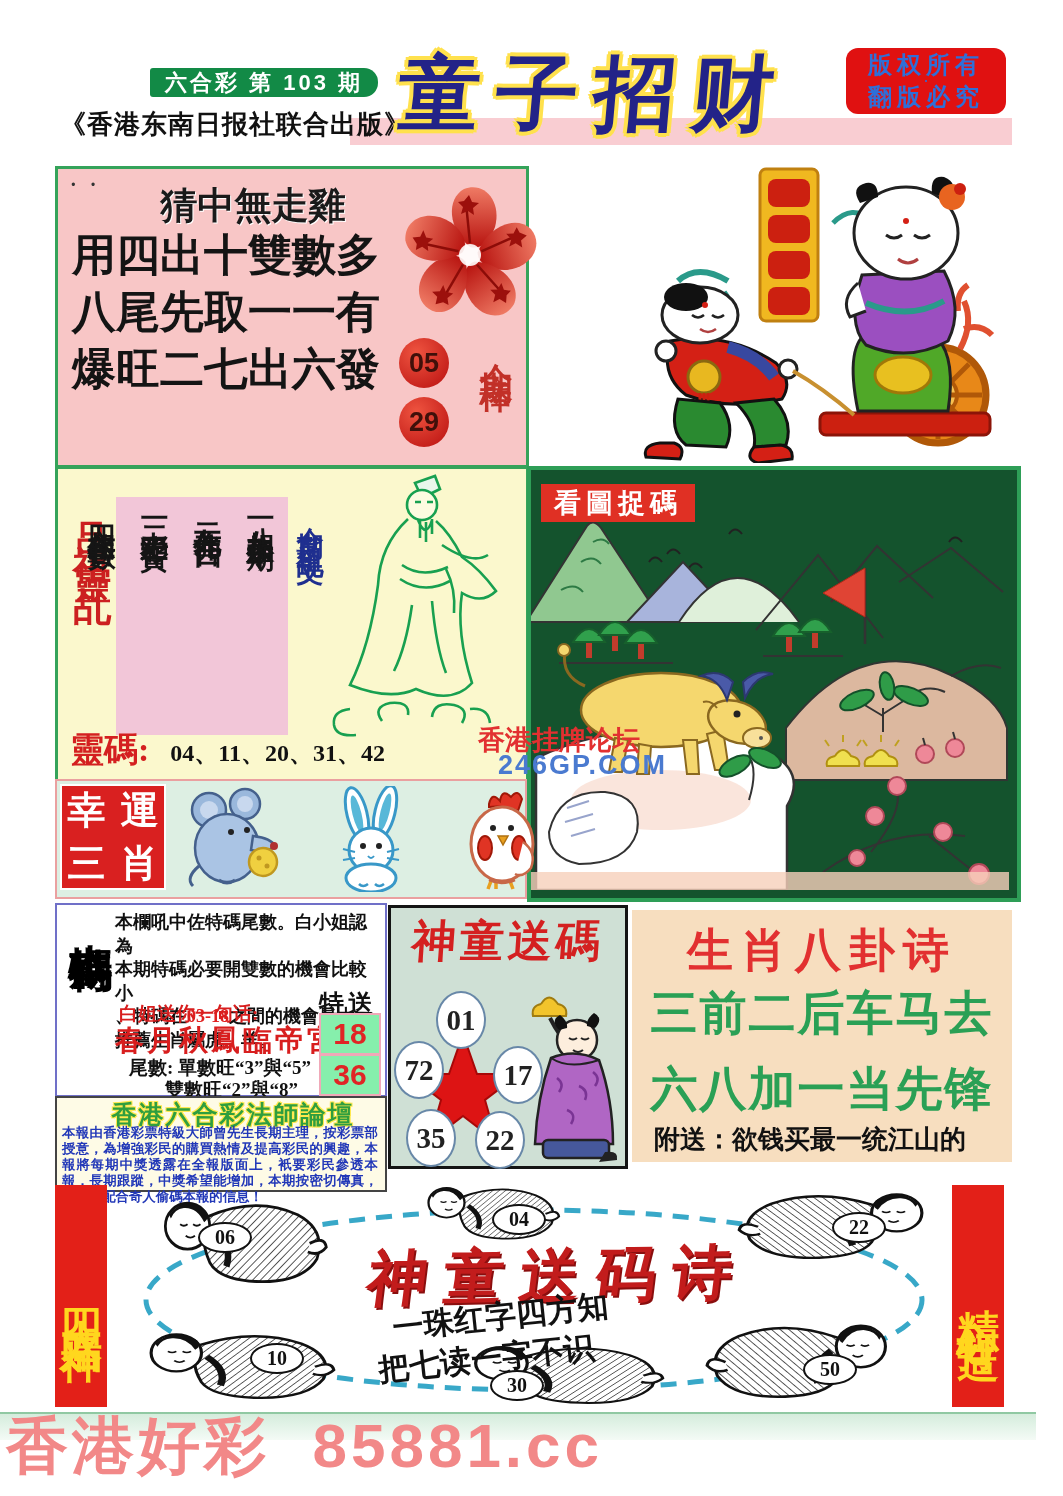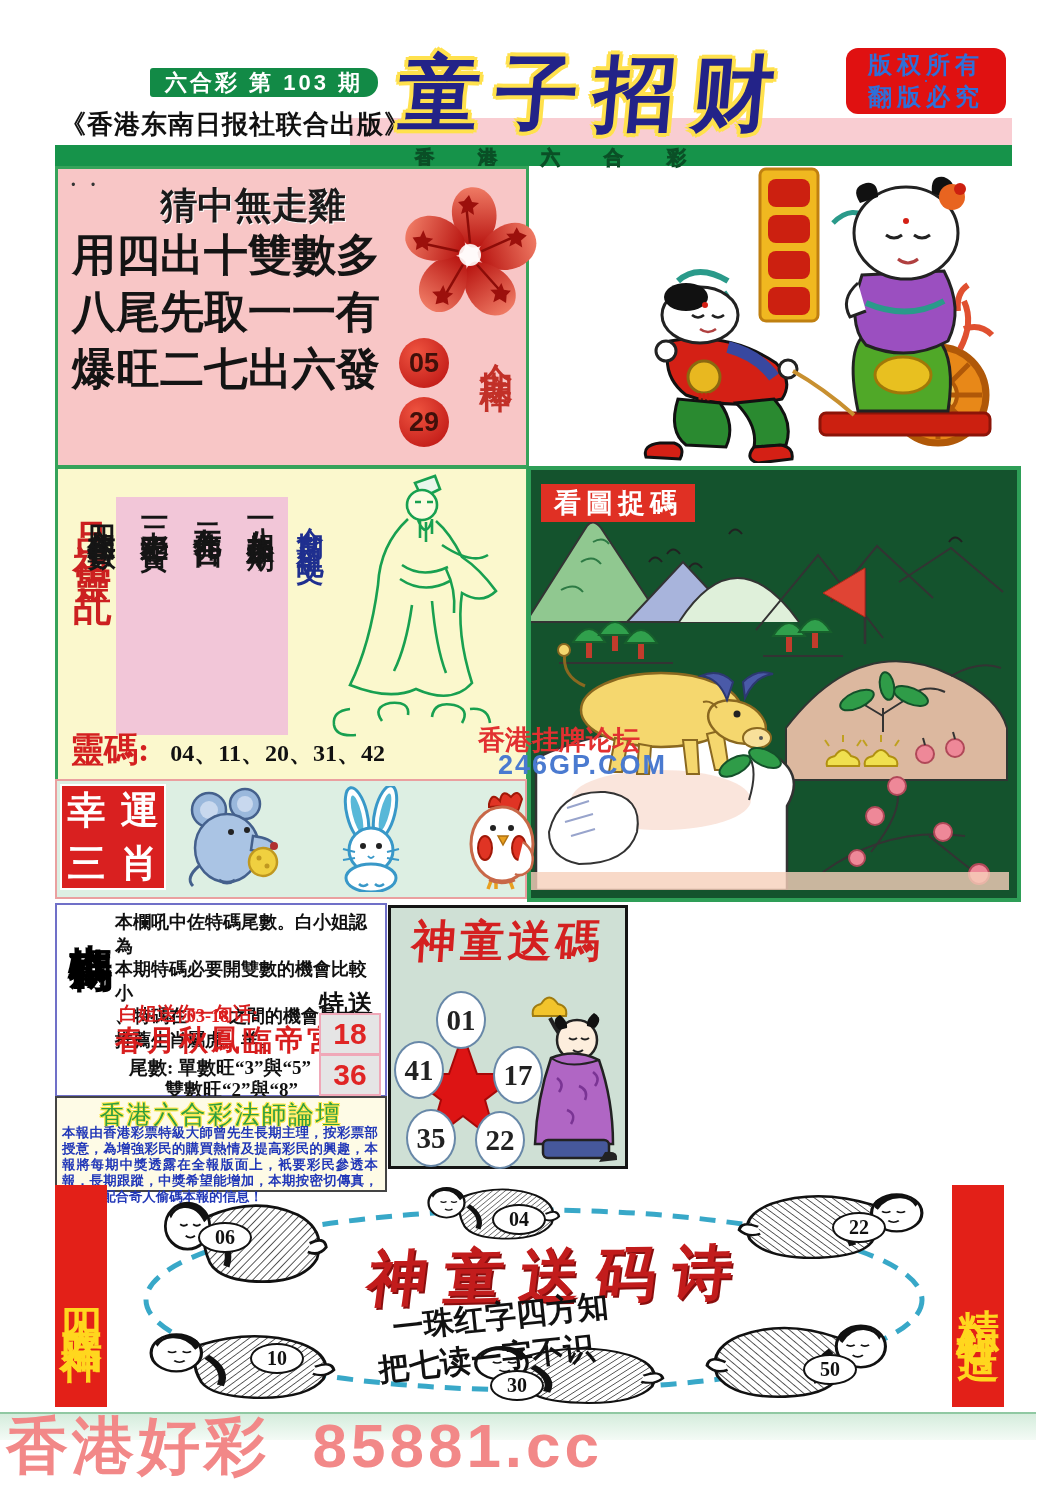--- a/index.html
+++ b/index.html
@@ -76,31 +76,31 @@
   .animal{position:absolute;top:5px;width:115px;height:106px;}
 
   
   #special-box{left:55px;top:903px;width:328px;height:190px;background:#fff;border:2px solid #7070c8;}
   #special-side{left:4px;top:4px;height:184px;font-size:44px;font-weight:900;color:#000;letter-spacing:2px;}
   #special-para{left:58px;top:6px;width:266px;font-size:18px;font-weight:900;color:#101010;line-height:23.5px;}
   .red-inline{color:#e02020;}
   #special-redlbl{left:62px;top:96px;font-size:19px;font-weight:900;color:#d81e1e;}
   #special-phrase{left:58px;top:116px;font-size:29px;font-weight:900;color:#d81e1e;letter-spacing:3px;}
   #special-send{left:262px;top:82px;font-size:25px;font-weight:900;color:#111;letter-spacing:4px;}
-  .numbox{width:58px;height:38px;background:#e5e5e5;border:2px solid #f0a8b8;color:#e02525;
+  .numbox{width:58px;height:38px;background:#86efac;border:2px solid #f0a8b8;color:#e02525;
           font-size:30px;font-weight:900;display:flex;align-items:center;justify-content:center;
           font-family:"Liberation Sans",sans-serif;}
   #numbox-1{left:262px;top:108px;}
   #numbox-2{left:262px;top:149px;}
   #special-tail1{left:72px;top:150px;font-size:19px;font-weight:900;color:#111;}
   #special-tail2{left:108px;top:172px;font-size:19px;font-weight:900;color:#111;}
 
   
   #forum-box{left:55px;top:1096px;width:328px;height:92px;background:#fefbe6;border:2px solid #444;}
-  #forum-title{left:0;top:0;width:100%;text-align:center;font-size:25px;font-weight:400;color:#2f9e3f;
+  #forum-title{left:12px;top:0;width:100%;text-align:center;font-size:25px;font-weight:700;color:#2f9e3f;
                letter-spacing:2px;text-shadow:1px 1px 0 #ffe84d,-1px -1px 0 #ffe84d,1px -1px 0 #ffe84d,-1px 1px 0 #ffe84d;}
   #forum-body{left:5px;top:27px;width:316px;font-size:13.4px;line-height:16px;font-weight:bold;
               color:#2238b8;text-align:justify;}
 
   
   #shentong-box{left:388px;top:905px;width:234px;height:258px;background:#cfe0d5;border:3px solid #141414;}
   #shentong-title{left:0;top:4px;width:100%;text-align:center;font-size:44px;font-weight:900;color:#d42020;
                   letter-spacing:4px;transform:skewX(-4deg);}
   #shentong-star{left:14px;top:124px;width:116px;height:116px;}
   .oval{width:46px;height:54px;border-radius:50%;background:#fff;border:2px solid #6888a8;
@@ -175,23 +175,20 @@
 <div id="page">
 
   <div class="abs" id="pink-band"></div>
   <div class="abs" id="issue-box">六合彩 第 103 期</div>
   <div class="abs" id="publisher">《香港东南日报社联合出版》</div>
   <div class="abs" id="main-title">童子招财</div>
   <div class="abs" id="copyright-box">
     <div class="cline">版权所有</div>
     <div class="cdot">·</div>
     <div class="cline">翻版必究</div>
-  </div>
-  <div class="abs" id="green-bar">
-    <span>香港六合彩</span>
   </div>
 
   <div class="abs" id="poem-box">
     <div class="abs" id="poem-dots">· ·</div>
     <div class="abs" id="poem-title">猜中無走雞</div>
     <div class="abs" id="poem-lines">
       <div>用四出十雙數多</div>
       <div>八尾先取一一有</div>
       <div>爆旺二七出六發</div>
     </div>
@@ -485,38 +482,44 @@
     <div class="abs" id="forum-title">香港六合彩法師論壇</div>
     <div class="abs" id="forum-body">本報由香港彩票特級大師曾先生長期主理，按彩票部授意，為增強彩民的購買熱情及提高彩民的興趣，本報將每期中獎透露在全報版面上，衹要彩民參透本報，長期跟蹤，中獎希望能增加，本期按密切傳真，請彩民配合奇人偷碼本報的信息！</div>
   </div>
 
   <div class="abs" id="shentong-box">
     <div class="abs" id="shentong-title">神童送碼</div>
     <svg class="abs" id="shentong-star" viewBox="0 0 116 116">
       <polygon points="58,2 72,42 114,42 80,68 92,110 58,84 24,110 36,68 2,42 44,42" fill="#dd1414" stroke="#a80808" stroke-width="2"></polygon>
     </svg>
     <div class="abs oval" id="oval-01">01</div>
-    <div class="abs oval" id="oval-41">41</div>
+    <div class="abs oval" id="oval-41">72</div>
     <div class="abs oval" id="oval-17">17</div>
     <div class="abs oval" id="oval-35">35</div>
     <div class="abs oval" id="oval-22">22</div>
     <svg class="abs" id="shentong-kid" viewBox="0 0 104 170">
       <path d="M24 10 q8 -13 17 0 q10 2 8 12 H16 q-2 -10 8 -12" fill="#f2c42c" stroke="#a07c10" stroke-width="2"></path>
       <path d="M33 24 Q42 42 54 54" stroke="#222" stroke-width="4" fill="none"></path>
       <circle cx="60" cy="46" r="20" fill="#fdeedd" stroke="#222" stroke-width="2.5"></circle>
       <path d="M42 36 q-9 -10 1 -15 q8 6 7 13 z M78 34 q9 -10 -1 -15 q-8 6 -7 13 z" fill="#111"></path>
       <path d="M52 44 q4 3 8 0 M64 44 q4 3 8 0 M56 56 q5 4 10 0" stroke="#222" stroke-width="2" fill="none"></path>
       <path d="M34 64 Q20 104 18 150 L96 150 Q96 106 82 66 Q58 54 34 64 Z" fill="#b066c4" stroke="#222" stroke-width="2.5"></path>
       <path d="M40 84 q8 6 2 14 M62 92 q10 4 6 14 M76 78 q8 6 2 14 M50 116 q10 4 4 14" stroke="#7a3494" stroke-width="2.5" fill="none"></path>
       <path d="M34 64 Q52 76 82 66" stroke="#222" stroke-width="2" fill="none"></path>
       <rect x="26" y="146" width="66" height="18" rx="5" fill="#46589c" stroke="#222" stroke-width="2.5"></rect>
       <path d="M88 158 q14 -2 12 8 l-18 2 z" fill="#222"></path>
     </svg>
   </div>
 
+  <div class="abs" id="bagua-box">
+    <div class="abs" id="bagua-title">生肖八卦诗</div>
+    <div class="abs bagua-line" id="bagua-l1">三前二后车马去</div>
+    <div class="abs bagua-line" id="bagua-l2">六八加一当先锋</div>
+    <div class="abs" id="bagua-note">附送：欲钱买最一统江山的</div>
+  </div>
 
   <svg class="abs" id="dash-ellipse" viewBox="0 0 812 218">
     <ellipse cx="406" cy="108" rx="388" ry="90" fill="none" stroke="#38a8c8" stroke-width="5" stroke-dasharray="16 11"></ellipse>
   </svg>
 
   <svg class="abs woodfig" style="left:145px;top:1188px" width="185" height="105" viewBox="0 0 200 110" preserveAspectRatio="none">
       <use href="#woodkid"></use>
     </svg>
   <svg class="abs woodfig" style="left:412px;top:1178px" width="150" height="68" viewBox="0 0 200 110" preserveAspectRatio="none">
       <use href="#woodkid"></use>

